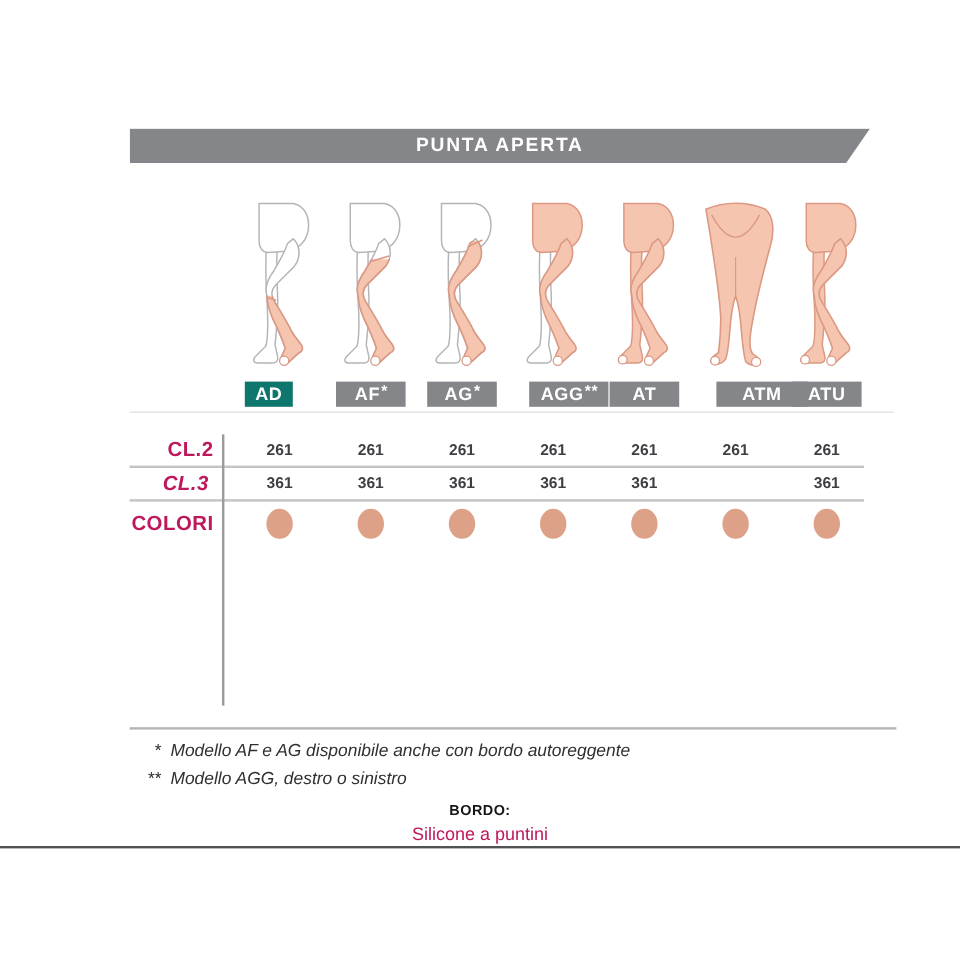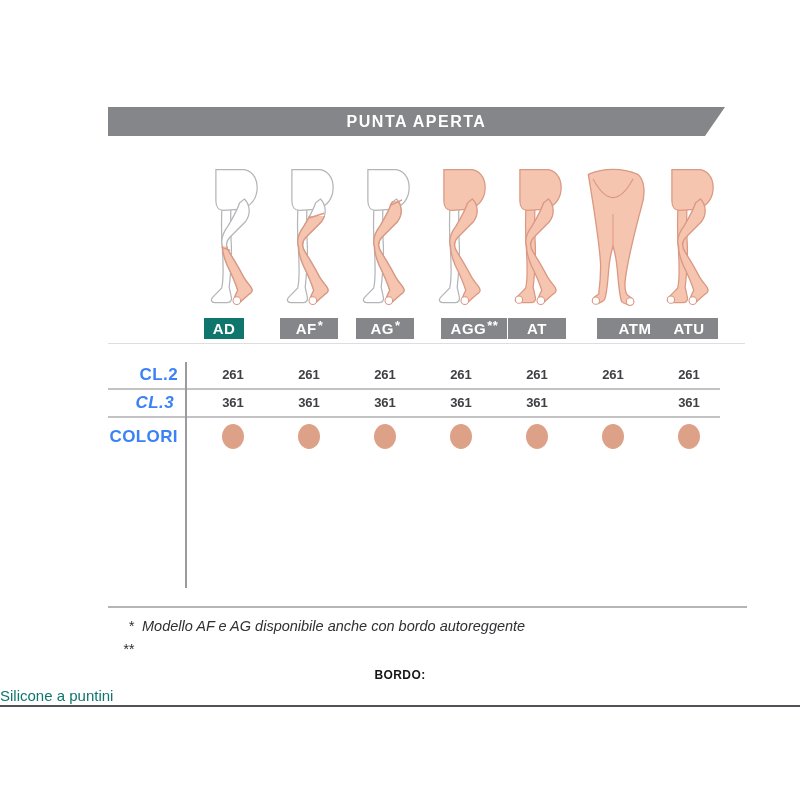--- a/index.html
+++ b/index.html
@@ -19,31 +19,31 @@
   
   .badge{top:318px;height:21px;min-width:58px;background:#85868A;color:#fff;
          font-weight:bold;font-size:15px;letter-spacing:.5px;
          display:flex;align-items:center;justify-content:center;box-sizing:border-box;padding:0 6px;}
   .badge sup{font-size:13px;line-height:0;position:relative;top:-3px;left:1px;}
 
   
   .hline{height:2px;background:#C3C3C5;}
   .hline.light{height:1px;background:#DEDEE0;}
   .vline{width:2px;background:#9B9B9D;}
-  .row-label{width:120px;text-align:right;font-weight:bold;font-size:17px;letter-spacing:.4px;color:#3b82f6;}
+  .row-label{width:120px;text-align:right;font-weight:bold;font-size:17px;letter-spacing:.4px;color:#be185d;}
   .cell-val{width:76px;text-align:center;font-weight:bold;font-size:13px;color:#3E3F43;}
   .dot{width:22px;height:25px;border-radius:50%;}
 
   
   .footnote{left:104px;font-style:italic;font-size:14.5px;color:#2F3032;display:flex;}
   .footnote .mark{display:inline-block;width:30px;text-align:right;margin-right:8px;font-style:italic;}
 
   
   .bordo-label{left:0;width:800px;text-align:center;font-weight:bold;font-size:12px;letter-spacing:.4px;color:#161616;}
-  .bordo-value{left:0;width:800px;font-size:15px;color:#0f766e;}
+  .bordo-value{left:0;width:800px;text-align:center;font-size:15px;color:#be185d;}
 
   .bottom-rule{left:0;top:705px;width:800px;height:2px;background:#515256;}
   .footer-rule{left:108px;top:606px;width:639px;height:2px;background:#B5B5B7;}
 </style>
 </head>
 <body>
 
 <div class="page">
 
   <div class="abs banner">
@@ -212,19 +212,20 @@
     </div>
 
   <div class="abs footer-rule"></div>
 
   <div class="abs footnote" style="top:618px;">
     <span class="mark">*</span>
     <span>Modello AF e AG disponibile anche con bordo autoreggente</span>
   </div>
   <div class="abs footnote" style="top:641px;">
     <span class="mark">**</span>
+    <span>Modello AGG, destro o sinistro</span>
   </div>
 
   <div class="abs bordo-label" style="top:668px;">BORDO:</div>
   <div class="abs bordo-value" style="top:687px;">Silicone a puntini</div>
 
   <div class="abs bottom-rule"></div>
 </div>
 
 </body></html>

